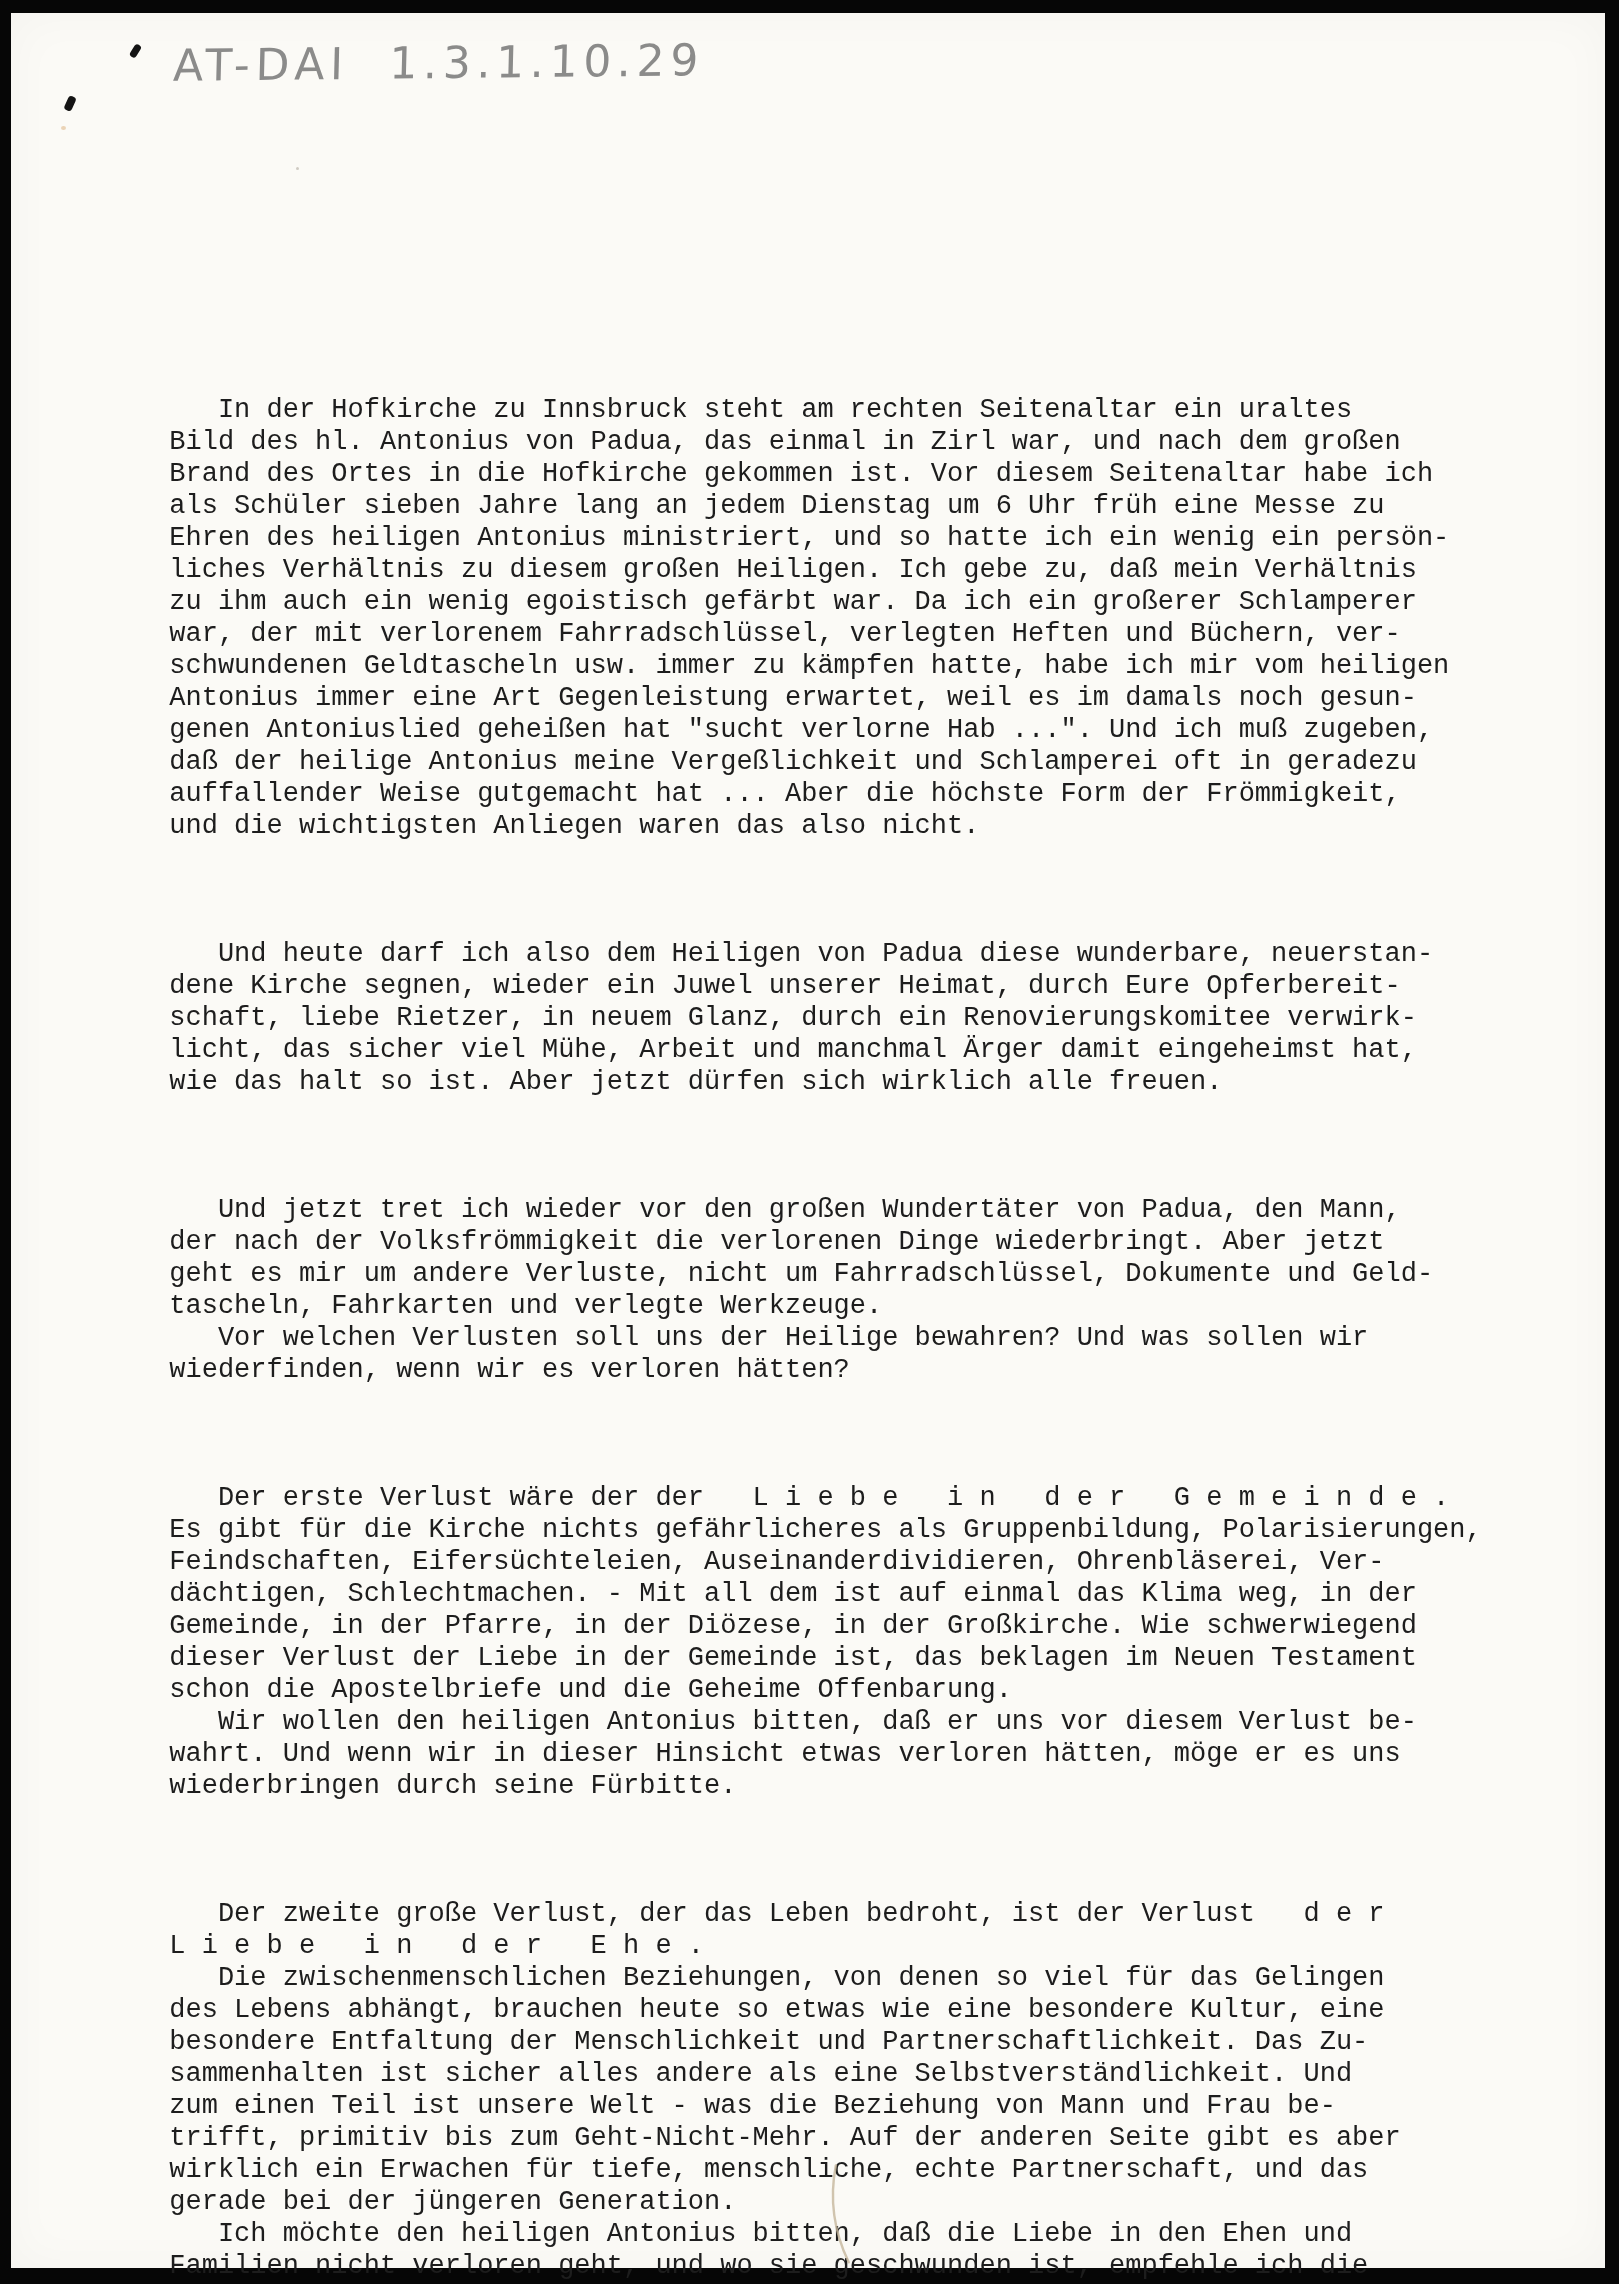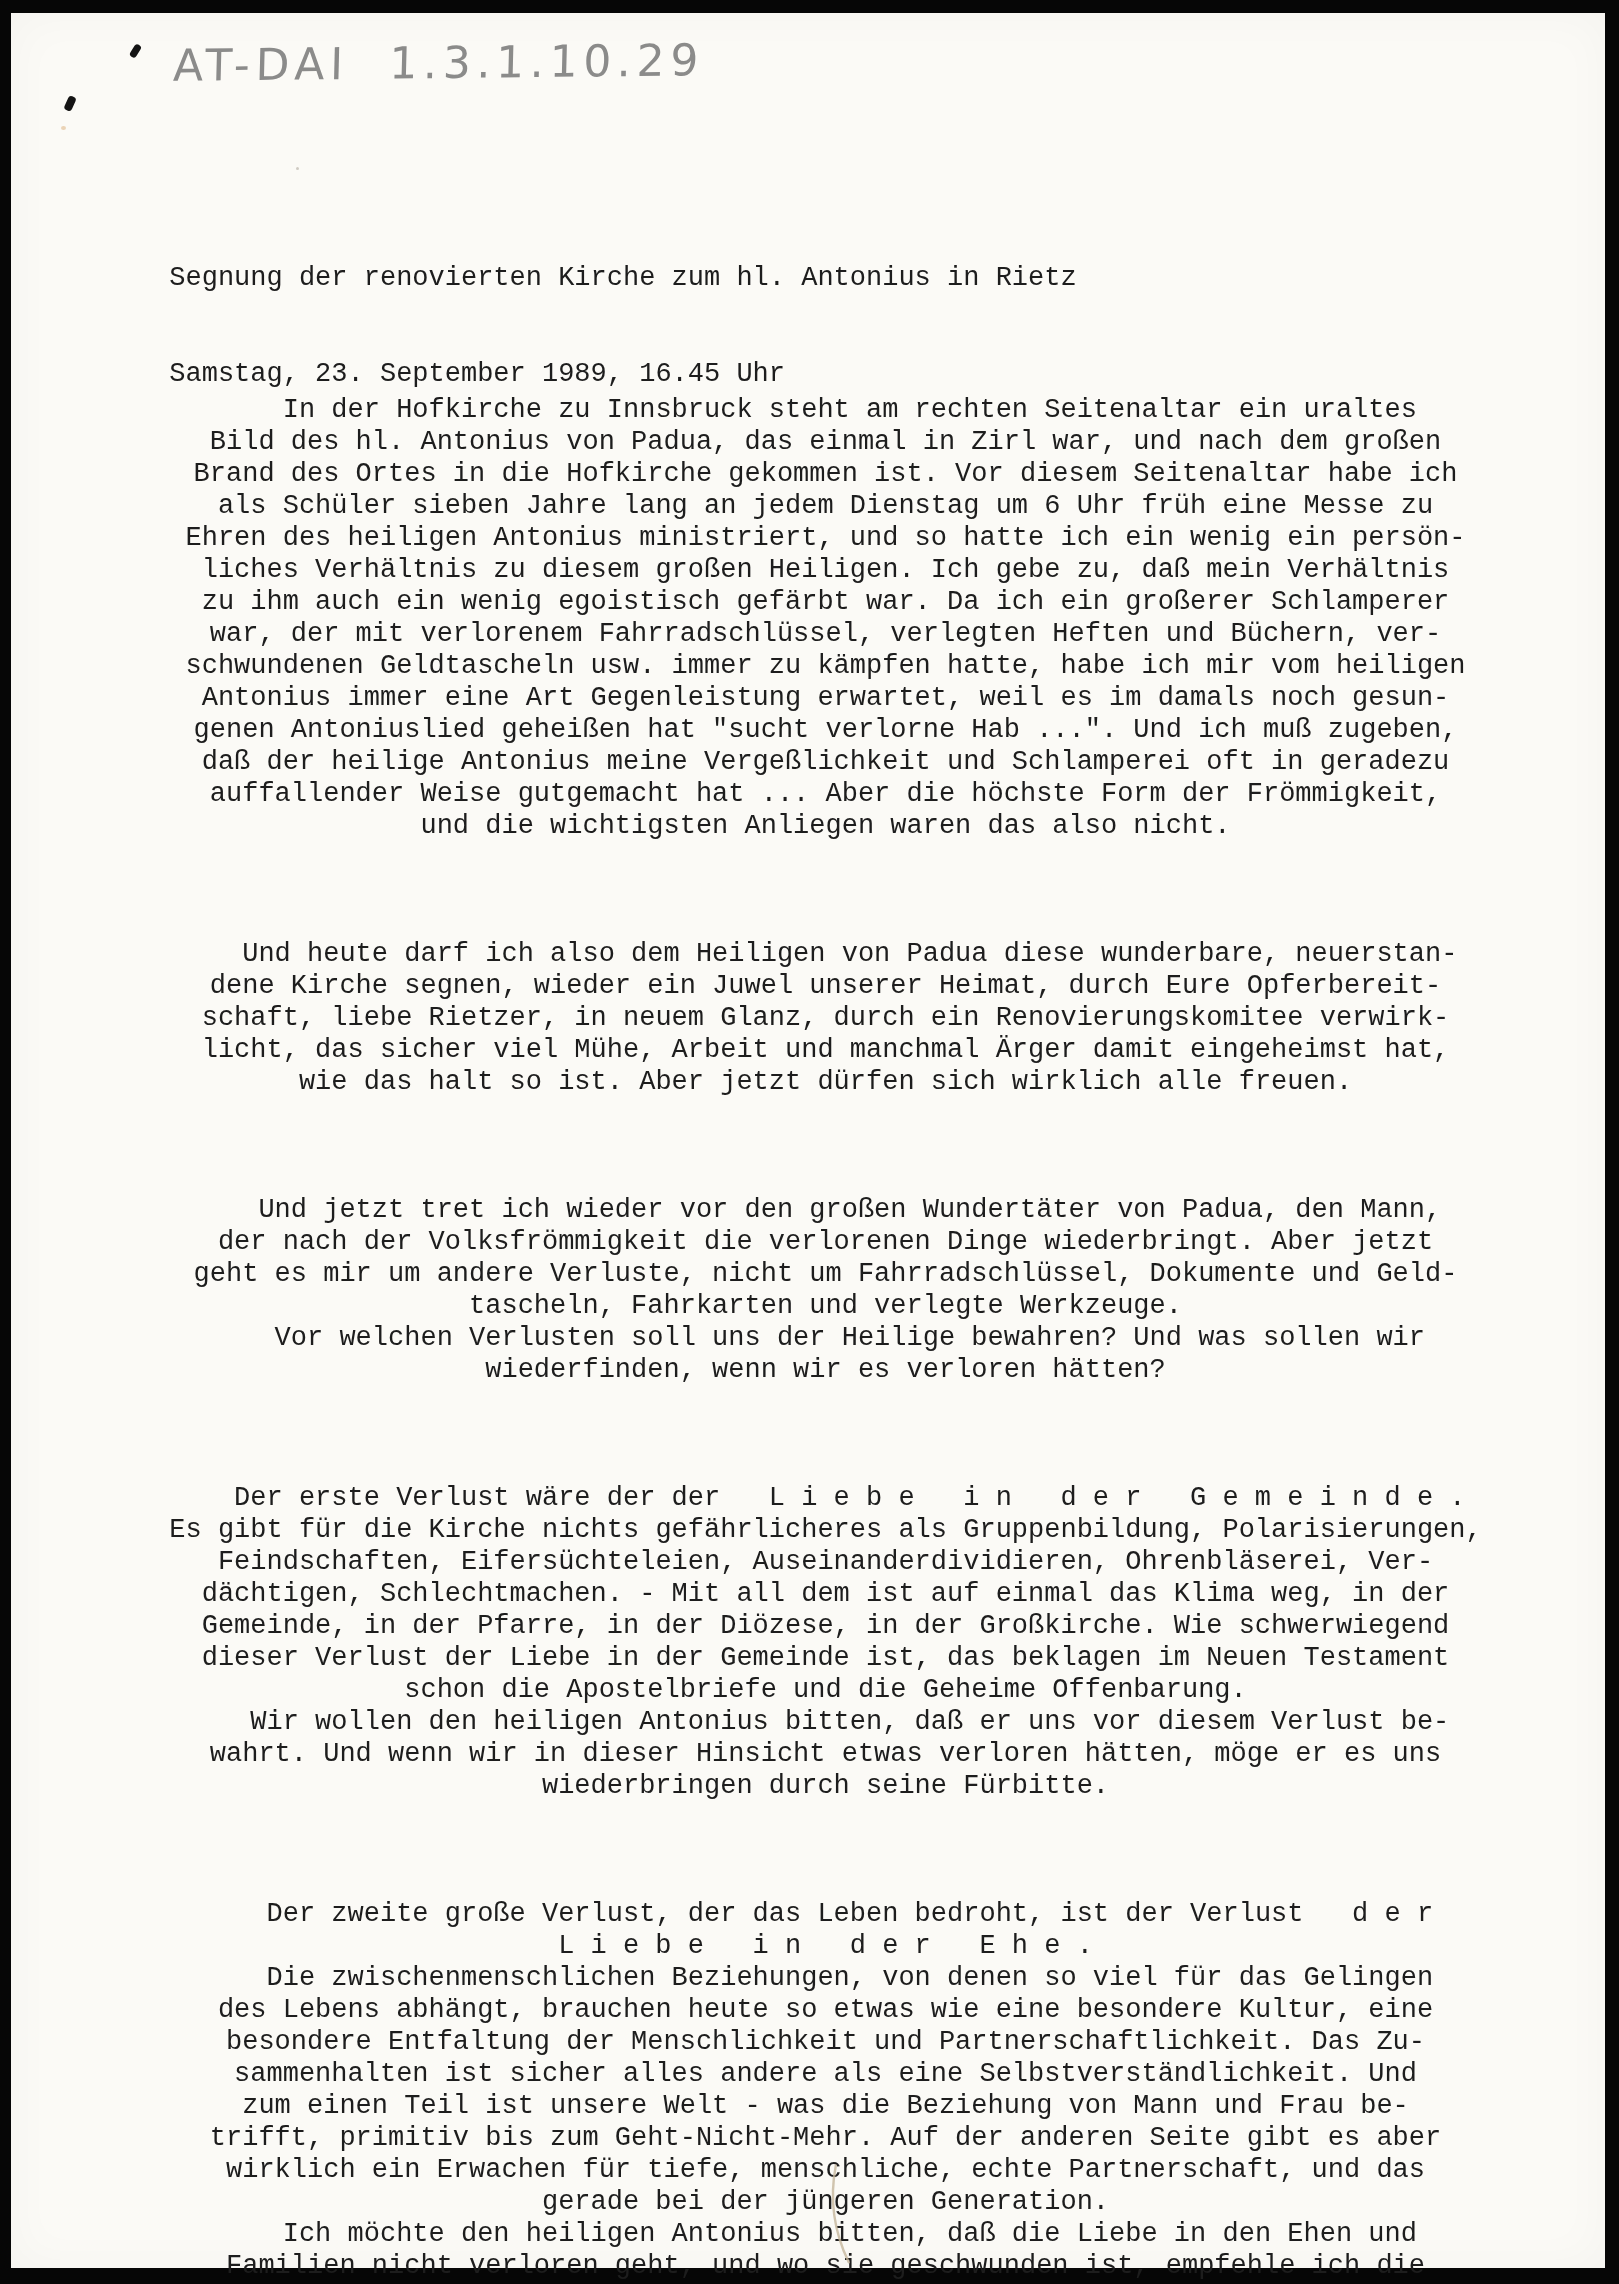--- a/index.html
+++ b/index.html
@@ -22,21 +22,21 @@
     left:158px;
     color:#1d1d1d;
     font-size:27px;
     line-height:32px;
     white-space:pre;
     letter-spacing:0;
   }
   .title-block{top:185px;}
   .body-block{top:317px;}
   .doc-heading{margin:0 0 32px 0;}
-  .para{margin:0 0 32px 0;text-align:center;}
+  .para{margin:0 0 32px 0;}
   .handwritten{
     position:absolute;
     left:162px;top:24px;
     color:#7f7f7f;
     font-family:"DejaVu Sans",sans-serif;
     font-size:44px;
     letter-spacing:5.7px;
     word-spacing:21px;
     white-space:pre;
     transform:rotate(-0.6deg) skewX(-2deg);
@@ -61,24 +61,20 @@
 
 <div class="page">
 
   <div class="handwritten">AT-DAI 1.3.1.10.29</div>
 
   <div class="ink-mark m1"></div>
   <div class="ink-mark m2"></div>
   <div class="speck s1"></div>
   <div class="speck s2"></div>
 
-  <div class="typewriter title-block">
-    <div>Segnung der renovierten Kirche zum hl. Antonius in Rietz</div>
-    <div>Samstag, 23. September 1989, 16.45 Uhr</div>
-  </div>
 
   <div class="typewriter body-block">
     <div class="para">   In der Hofkirche zu Innsbruck steht am rechten Seitenaltar ein uraltes
 Bild des hl. Antonius von Padua, das einmal in Zirl war, und nach dem großen
 Brand des Ortes in die Hofkirche gekommen ist. Vor diesem Seitenaltar habe ich
 als Schüler sieben Jahre lang an jedem Dienstag um 6 Uhr früh eine Messe zu
 Ehren des heiligen Antonius ministriert, und so hatte ich ein wenig ein persön-
 liches Verhältnis zu diesem großen Heiligen. Ich gebe zu, daß mein Verhältnis
 zu ihm auch ein wenig egoistisch gefärbt war. Da ich ein großerer Schlamperer
 war, der mit verlorenem Fahrradschlüssel, verlegten Heften und Büchern, ver-

